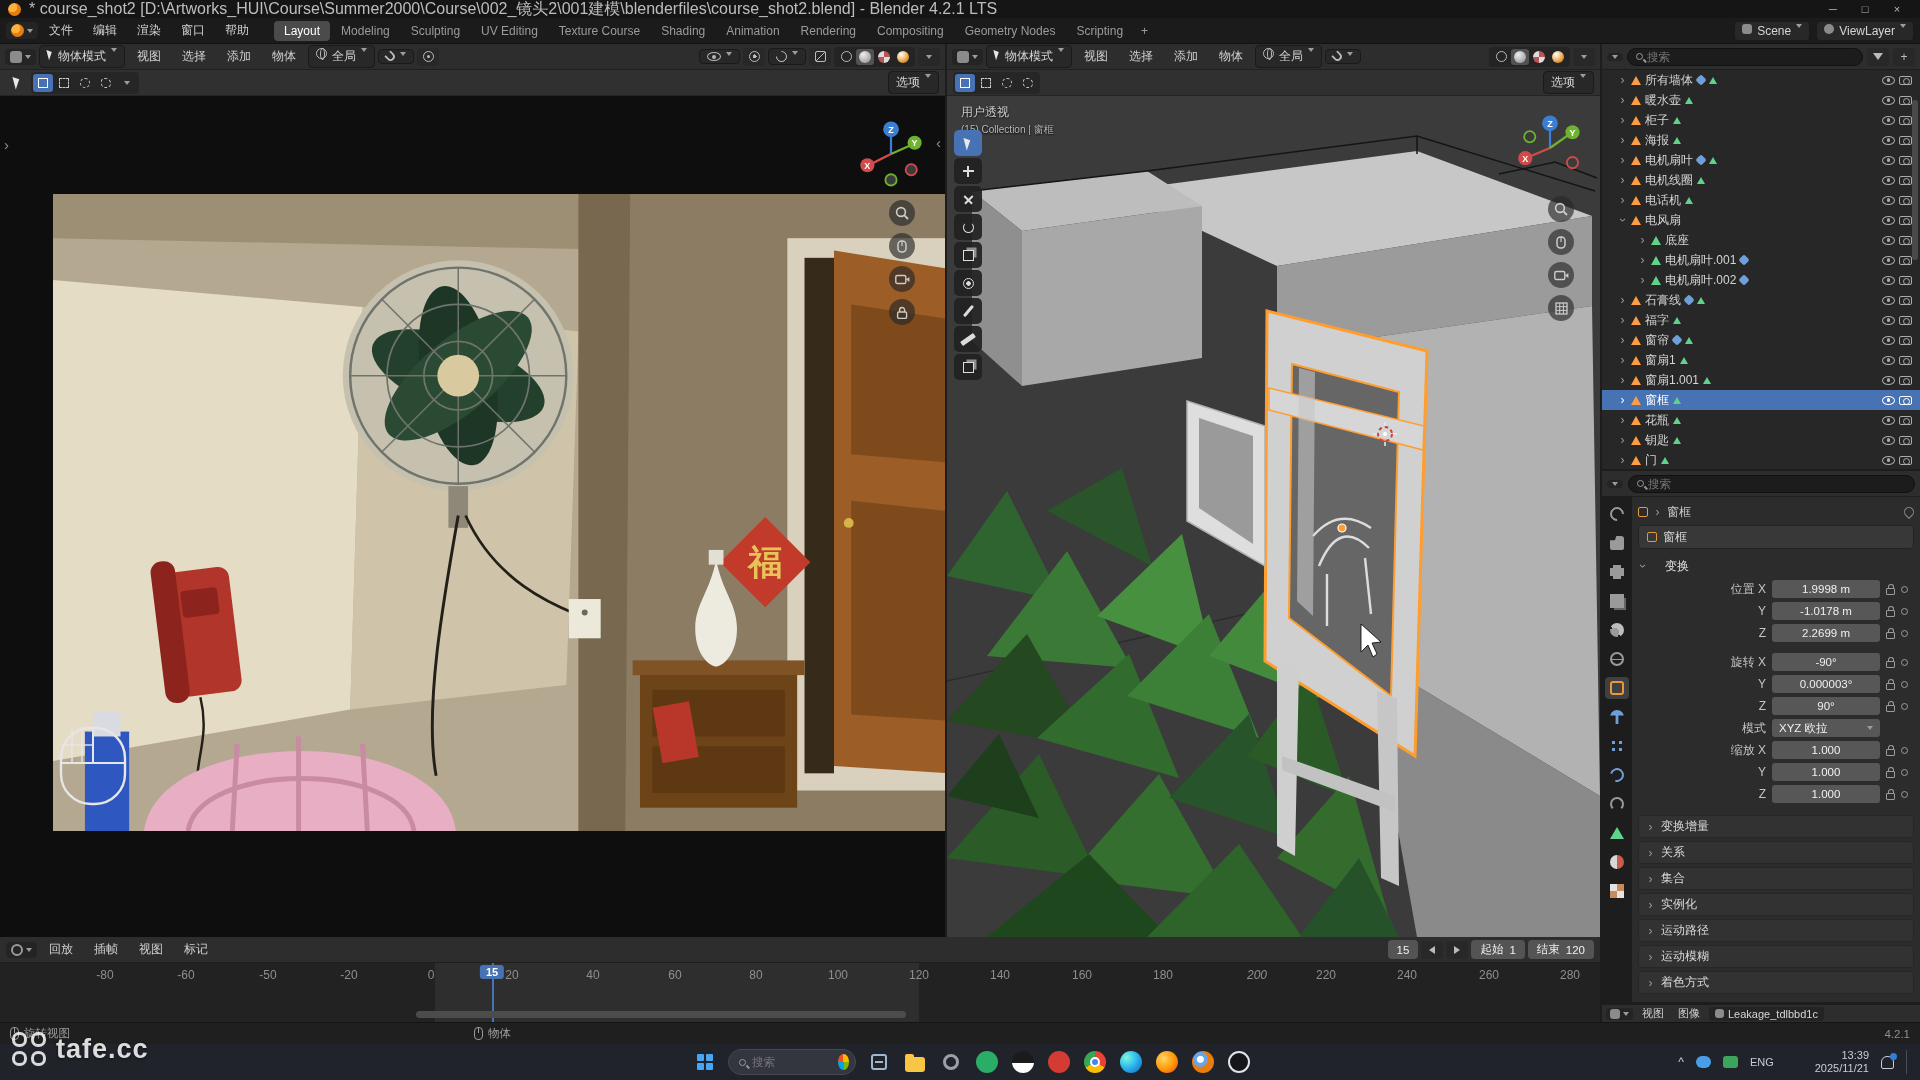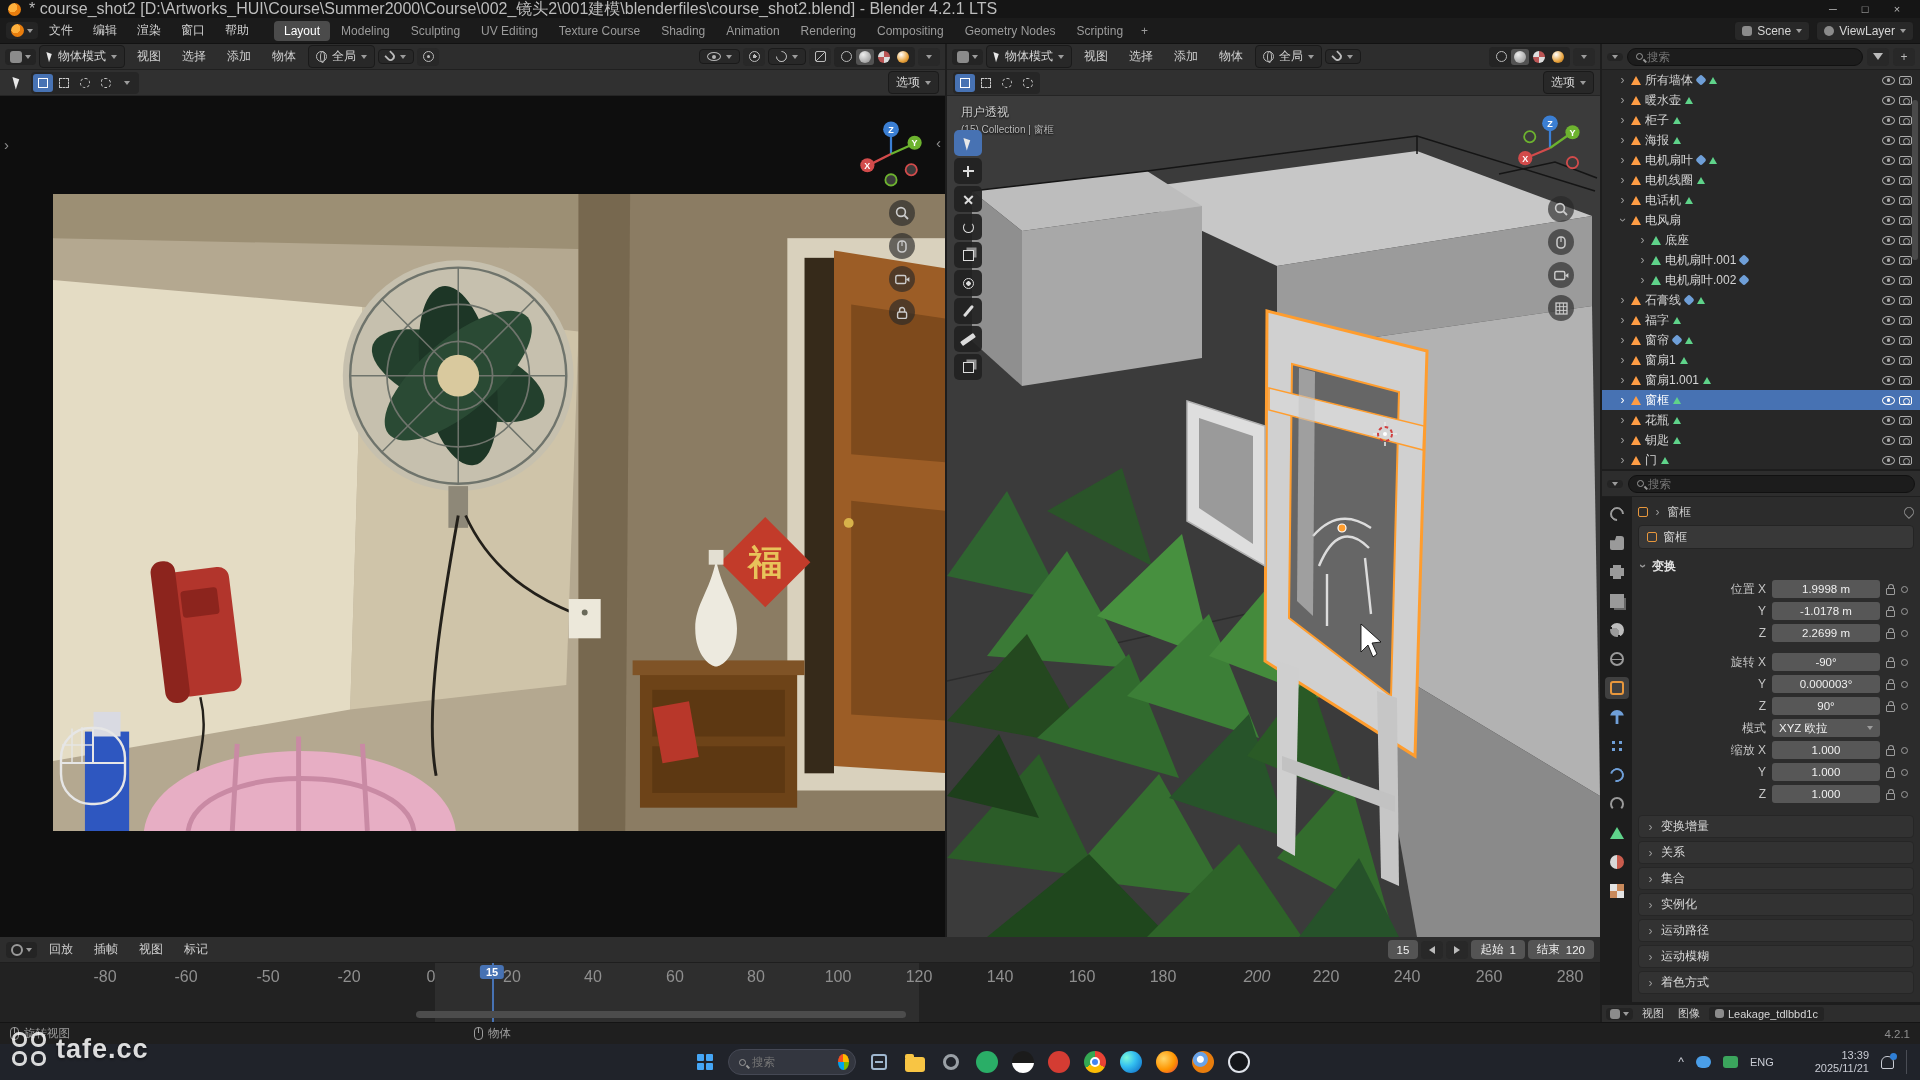--- a/index.html
+++ b/index.html
@@ -12,21 +12,21 @@
 .win-ctl{margin-left:auto;display:flex;gap:2px;}
 .wc{width:30px;height:16px;display:flex;align-items:center;justify-content:center;color:#bbb;font-size:11px;}
 
 .menubar{position:absolute;left:0;top:18px;width:100%;height:26px;background:#1b1b1b;border-bottom:1px solid #121212;display:flex;align-items:center;padding:0 6px;gap:2px;}
 .hm{padding:3px 9px;border-radius:4px;color:#d0d0d0;white-space:nowrap;}
 .ws-tabs{display:flex;gap:1px;margin-left:14px;align-items:center;}
 .ws{padding:3px 10px;border-radius:4px;color:#9b9b9b;white-space:nowrap;}
 .ws.active{background:#4b4b4b;color:#fff;}
 .ws-add{padding:1px 7px;color:#9b9b9b;border-radius:4px;}
 .top-right{margin-left:auto;display:flex;gap:6px;align-items:center;}
-.pill{background:#282828;border:1px solid #1a1a1a;border-radius:4px;padding:2px 7px;display:flex;align-items:center;gap:5px;white-space:nowrap;}
+.pill{background:#282828;border:1px solid #1a1a1a;border-radius:4px;padding:2px 7px;display:flex;gap:5px;white-space:nowrap;}
 .car{width:0;height:0;border-left:3.5px solid transparent;border-right:3.5px solid transparent;border-top:4.5px solid #9c9c9c;display:inline-block;}
 .sp{flex:1;}
 
 .ib{width:22px;height:18px;display:flex;align-items:center;justify-content:center;background:#282828;border-radius:4px;}
 
 .vp{position:absolute;background:#111;}
 .vp-hdr{height:26px;background:#2d2d2d;border-bottom:1px solid #202020;display:flex;align-items:center;gap:3px;padding:0 5px;overflow:hidden;}
 .vp-sub{height:26px;background:#303030;border-bottom:1px solid #242424;display:flex;align-items:center;gap:3px;padding:0 6px;}
 .vp-canvas{position:absolute;left:0;top:52px;right:0;bottom:0;overflow:hidden;}
 #vpL .vp-canvas{background:#0e0e0e;}
@@ -127,39 +127,39 @@
 .pi.phys{border-radius:50%;border:2px solid #6f9fd8;border-left-color:transparent;transform:rotate(-30deg);}
 .pi.constr{border-radius:7px;border:2px solid #9a9a9a;border-bottom-color:transparent;}
 .pi.data{width:0;height:0;border-left:7px solid transparent;border-right:7px solid transparent;border-bottom:12px solid #5fd38a;background:none;}
 .pi.mat{border-radius:50%;background:conic-gradient(#c95c4d 0 50%,#d8d8d8 0);}
 .pi.tex{background:conic-gradient(#c98a5c 0 25%,#e3e3e3 0 50%,#c98a5c 0 75%,#e3e3e3 0);}
 .pr-content{flex:1;position:relative;padding:4px 6px 0 6px;overflow:hidden;}
 .crumb{display:flex;align-items:center;gap:5px;height:22px;color:#c9c9c9;}
 .cube-ico{width:10px;height:10px;border:1.6px solid #e8973c;border-radius:2px;flex:none;}
 .pin{margin-left:auto;width:10px;height:10px;border:1.5px solid #8a8a8a;border-radius:50% 50% 50% 0;transform:rotate(-45deg);}
 .name-row{display:flex;align-items:center;gap:6px;background:#383838;border:1px solid #242424;border-radius:4px;height:24px;padding:0 8px;margin:2px 0 6px 0;}
-.sect{display:flex;align-items:center;gap:5px;height:22px;color:#e2e2e2;font-weight:bold;}
+.sect{display:flex;align-items:center;gap:18px;height:22px;color:#e2e2e2;font-weight:normal;}
 .frow{display:flex;align-items:center;height:20px;margin:2px 0;gap:6px;}
 .flab{width:128px;text-align:right;color:#c4c4c4;flex:none;}
 .fval{width:108px;height:18px;background:#575757;border-radius:3px;color:#f0f0f0;display:flex;align-items:center;justify-content:center;font-size:11.5px;flex:none;}
 .fval.dd{justify-content:space-between;padding:0 7px;}
 .i-lock{width:9px;height:7px;border:1.3px solid #9c9c9c;border-radius:1px;position:relative;margin-top:4px;flex:none;}
 .i-lock:before{content:"";position:absolute;left:1px;top:-5px;width:4px;height:4px;border:1.3px solid #9c9c9c;border-bottom:none;border-radius:4px 4px 0 0;}
 .fdot{width:7px;height:7px;border-radius:50%;border:1.4px solid #9c9c9c;flex:none;}
 .csec{display:flex;align-items:center;gap:6px;height:23px;background:#323232;border:1px solid #262626;border-radius:4px;margin:3px 0;padding:0 7px;color:#d8d8d8;}
 
 .imghdr{position:absolute;left:1602px;top:1004px;width:318px;height:18px;background:#2d2d2d;border-top:1px solid #1d1d1d;display:flex;align-items:center;gap:4px;padding:0 4px;font-size:11px;overflow:hidden;}
 .img-pill{background:#242424;border-radius:3px;padding:1px 6px;display:flex;gap:4px;align-items:center;white-space:nowrap;}
 
 .timeline{position:absolute;left:0;top:937px;width:1600px;height:85px;background:#86efac;}
 .tl-hdr{height:26px;background:#2d2d2d;border-bottom:1px solid #1e1e1e;display:flex;align-items:center;gap:3px;padding:0 6px;}
 .fpill{background:#545454;border-radius:4px;height:19px;display:flex;align-items:center;gap:6px;padding:0 9px;color:#f0f0f0;font-size:11.5px;}
 .tl-body{position:relative;height:59px;background:#222;overflow:hidden;}
 .range-band{position:absolute;left:435px;top:0;width:484px;height:100%;background:#2e2e2e;}
-.tick{position:absolute;top:5px;transform:translateX(-50%);color:#8f8f8f;font-size:16px;}
+.tick{position:absolute;top:5px;transform:translateX(-50%);color:#8f8f8f;font-size:12px;}
 .playhead{position:absolute;left:492px;top:0;width:2px;height:100%;background:#4772b3;}
 .ph-tag{position:absolute;left:492px;top:2px;transform:translateX(-50%);background:#4772b3;color:#fff;border-radius:3px;padding:1px 6px;font-size:11px;font-weight:bold;}
 .tl-scroll{position:absolute;left:416px;bottom:4px;width:490px;height:7px;border-radius:4px;background:#4c4c4c;}
 
 .statusbar{position:absolute;left:0;top:1022px;width:100%;height:22px;background:#1f1f1f;border-top:1px solid #141414;display:flex;align-items:center;gap:24px;padding:0 10px;color:#9c9c9c;font-size:11.5px;}
 .i-mouse{width:9px;height:13px;border:1.4px solid #9c9c9c;border-radius:4px;position:relative;flex:none;}
 .i-mouse:after{content:"";position:absolute;left:3px;top:0;width:1.4px;height:5px;background:#9c9c9c;}
 .sb-seg{display:flex;align-items:center;gap:5px;}
 .sb-right{margin-left:auto;color:#8f8f8f;}
 

